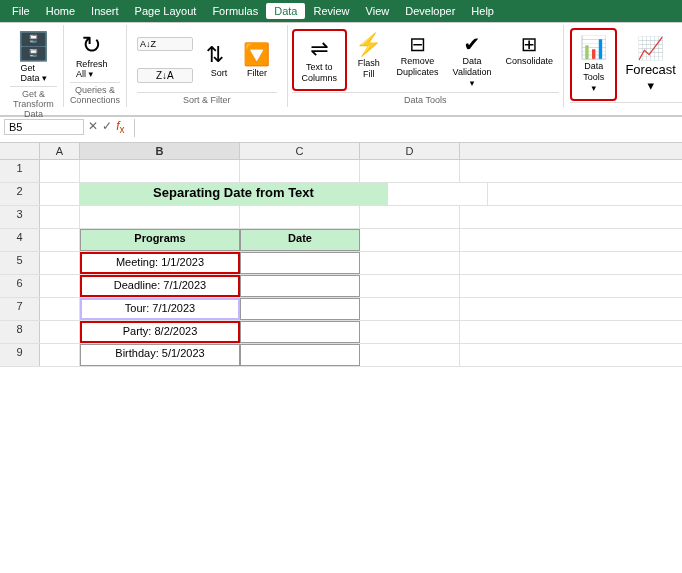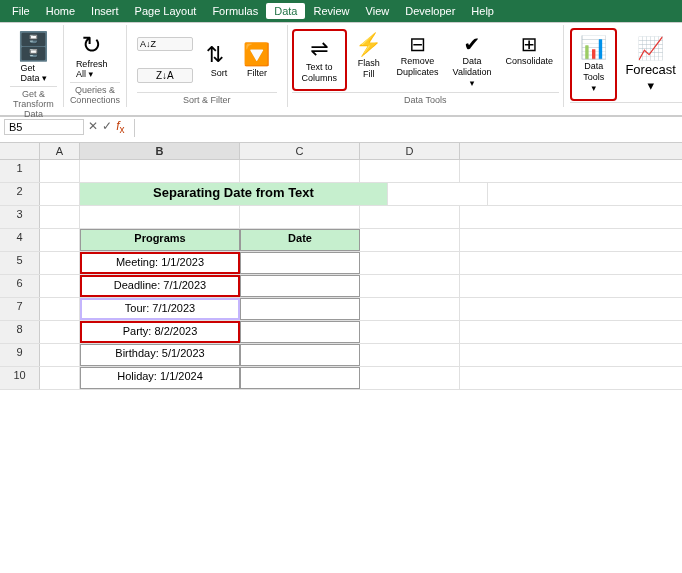--- a/index.html
+++ b/index.html
@@ -356,21 +356,14 @@
   </div>
 
   <div class="sheet-row">
     <div class="row-num">9</div>
     <div class="cell col-a"></div>
     <div class="cell col-b" style="border:1px solid #999; text-align:center;">Birthday: 5/1/2023</div>
     <div class="cell col-c" style="border:1px solid #999;"></div>
     <div class="cell col-d"></div>
   </div>
 
-  <div class="sheet-row">
-    <div class="row-num">10</div>
-    <div class="cell col-a"></div>
-    <div class="cell col-b" style="border:1px solid #999; text-align:center;">Holiday: 1/1/2024</div>
-    <div class="cell col-c" style="border:1px solid #999;"></div>
-    <div class="cell col-d"></div>
-  </div>
 
 </div>
 
 </body></html>

